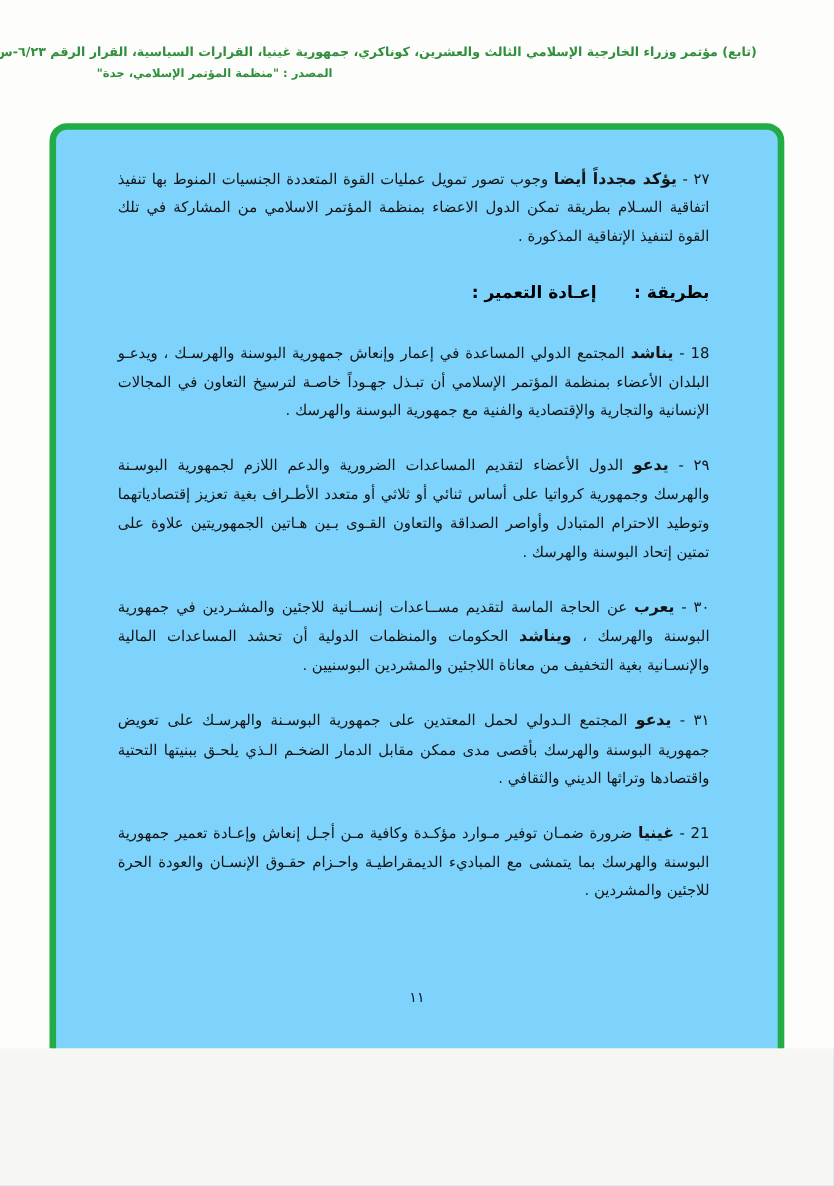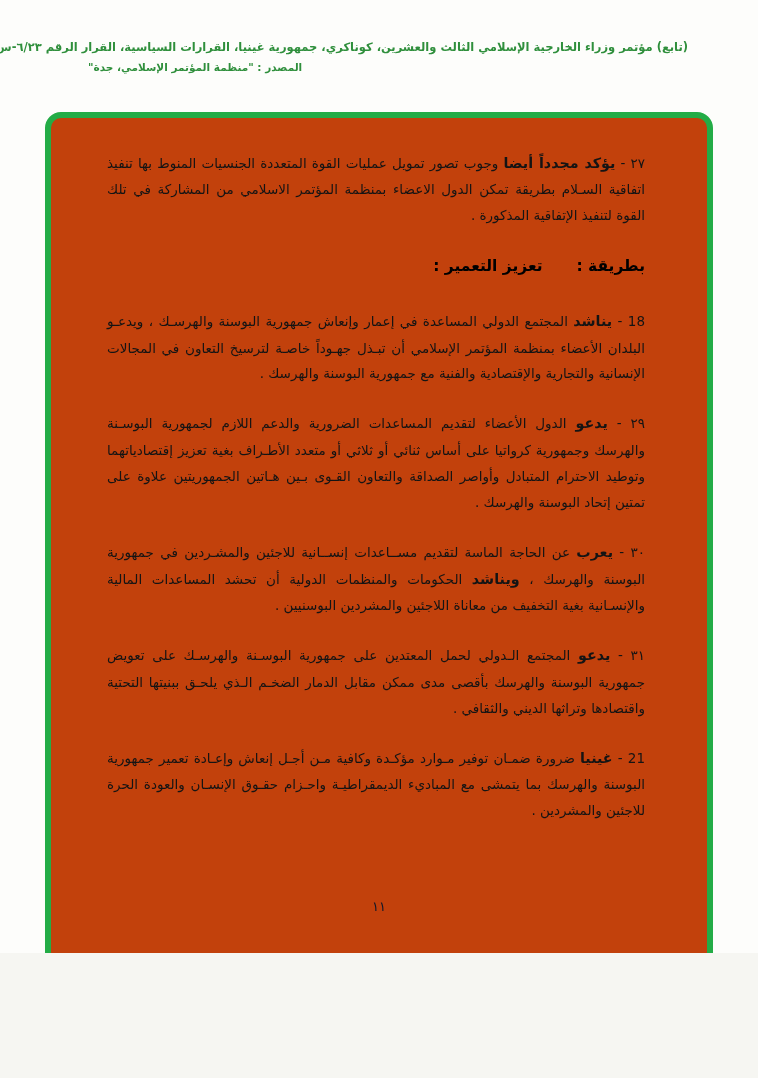--- a/index.html
+++ b/index.html
@@ -38,21 +38,21 @@
     font-weight:bold;
     direction:rtl;
     text-align:left;
     padding-left:18px;
   }
   
   .green-frame{
     position:absolute;
     left:45px;top:112px;
     width:668px;height:878px;
-    background:#c2410c;
+    background:#7dd3fc;
     border:6px solid var(--green-border);
     border-radius:16px;
     padding:32px 62px 22px 56px;
     overflow:hidden;
   }
   .doc-items{
     direction:rtl;
     text-align:justify;
     font-size:13.5px;
     line-height:1.92;
@@ -98,21 +98,21 @@
   <header class="doc-header">
     <div class="header-line1">(تابع) مؤتمر وزراء الخارجية الإسلامي الثالث والعشرين، كوناكري، جمهورية غينيا، القرارات السياسية، القرار الرقم ٦/٢٣-س</div>
     <div class="header-line2">المصدر :  "منظمة المؤتمر الإسلامي، جدة"</div>
   </header>
 
   <section class="green-frame">
     <div class="doc-items">
         <div class="paragraph"><span class="para-number">٢٧ - </span><span class="bold-lead">يؤكد مجدداً أيضا</span><span class="body-text"> وجوب تصور تمويل عمليات القوة المتعددة الجنسيات المنوط بها تنفيذ اتفاقية السـلام بطريقة تمكن الدول الاعضاء بمنظمة المؤتمر الاسلامي من المشاركة في تلك القوة لتنفيذ الإتفاقية المذكورة .</span></div>
         <div class="section-heading">
           <span>بطريقة :</span>
-          <span>تعزيز التعمير :</span>
+          <span>إعـادة التعمير :</span>
         </div>
         <div class="paragraph"><span class="para-number">18 - </span><span class="bold-lead">يناشد</span><span class="body-text"> المجتمع الدولي المساعدة في إعمار وإنعاش جمهورية البوسنة والهرسـك ، ويدعـو البلدان الأعضاء بمنظمة المؤتمر الإسلامي أن تبـذل جهـوداً خاصـة لترسيخ التعاون في المجالات الإنسانية والتجارية والإقتصادية والفنية مع جمهورية البوسنة والهرسك .</span></div>
         <div class="paragraph"><span class="para-number">٢٩ - </span><span class="bold-lead">يدعو</span><span class="body-text"> الدول الأعضاء لتقديم المساعدات الضرورية والدعم اللازم لجمهورية البوسـنة والهرسك وجمهورية كرواتيا على أساس ثنائي أو ثلاثي أو متعدد الأطـراف بغية تعزيز إقتصادياتهما وتوطيد الاحترام المتبادل وأواصر الصداقة والتعاون القـوى بـين هـاتين الجمهوريتين علاوة على تمتين إتحاد البوسنة والهرسك .</span></div>
         <div class="paragraph"><span class="para-number">٣٠ - </span><span class="bold-lead">يعرب</span><span class="body-text"> عن الحاجة الماسة لتقديم مســاعدات إنســانية للاجئين والمشـردين في جمهورية البوسنة والهرسك ، </span><span class="bold-lead">ويناشد</span><span class="body-text"> الحكومات والمنظمات الدولية أن تحشد المساعدات المالية والإنسـانية بغية التخفيف من معاناة اللاجئين والمشردين البوسنيين .</span></div>
         <div class="paragraph"><span class="para-number">٣١ - </span><span class="bold-lead">يدعو</span><span class="body-text"> المجتمع الـدولي لحمل المعتدين على جمهورية البوسـنة والهرسـك على تعويض جمهورية البوسنة والهرسك بأقصى مدى ممكن مقابل الدمار الضخـم الـذي يلحـق ببنيتها التحتية واقتصادها وتراثها الديني والثقافي .</span></div>
         <div class="paragraph"><span class="para-number">21 - </span><span class="bold-lead">غينيا</span><span class="body-text"> ضرورة ضمـان توفير مـوارد مؤكـدة وكافية مـن أجـل إنعاش وإعـادة تعمير جمهورية البوسنة والهرسك بما يتمشى مع المباديء الديمقراطيـة واحـزام حقـوق الإنسـان والعودة الحرة للاجئين والمشردين .</span></div>
       </div>
   </section>
 
   <footer class="page-footer">

